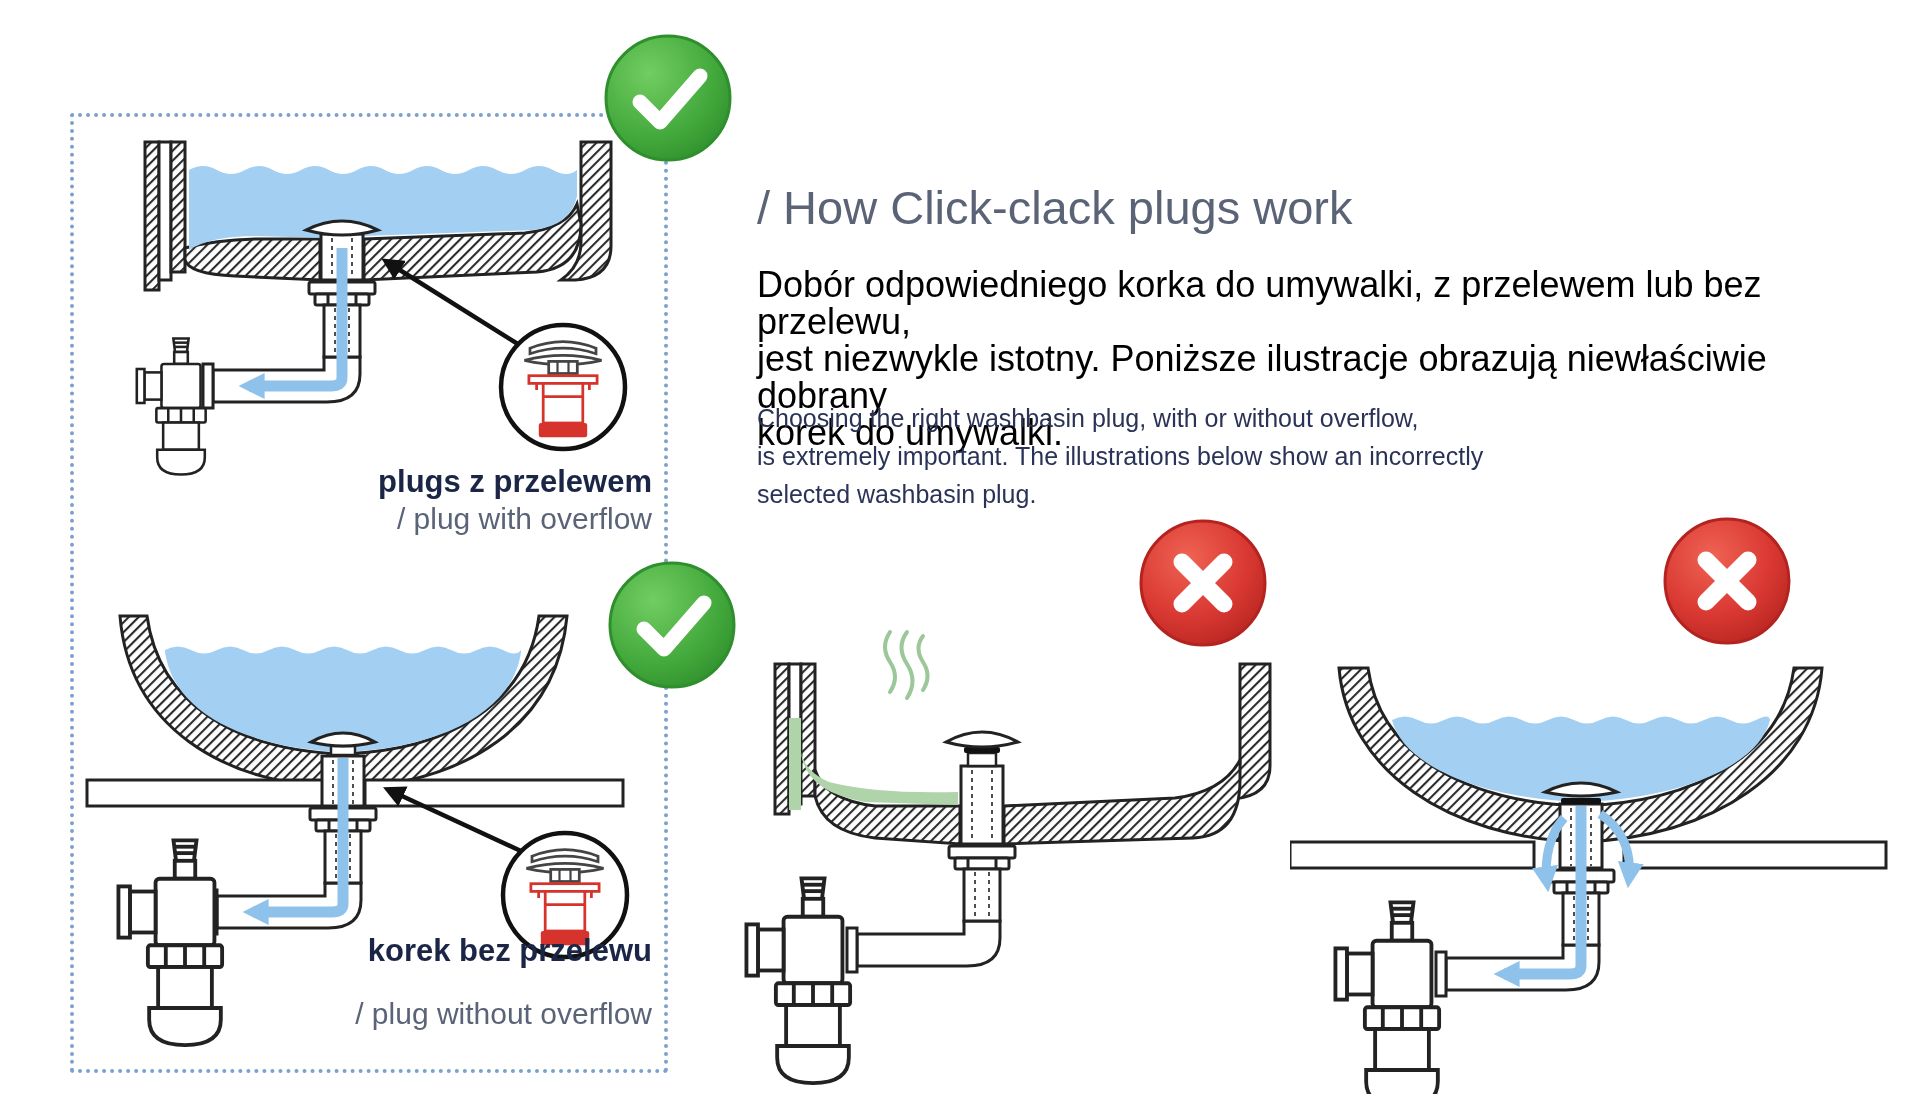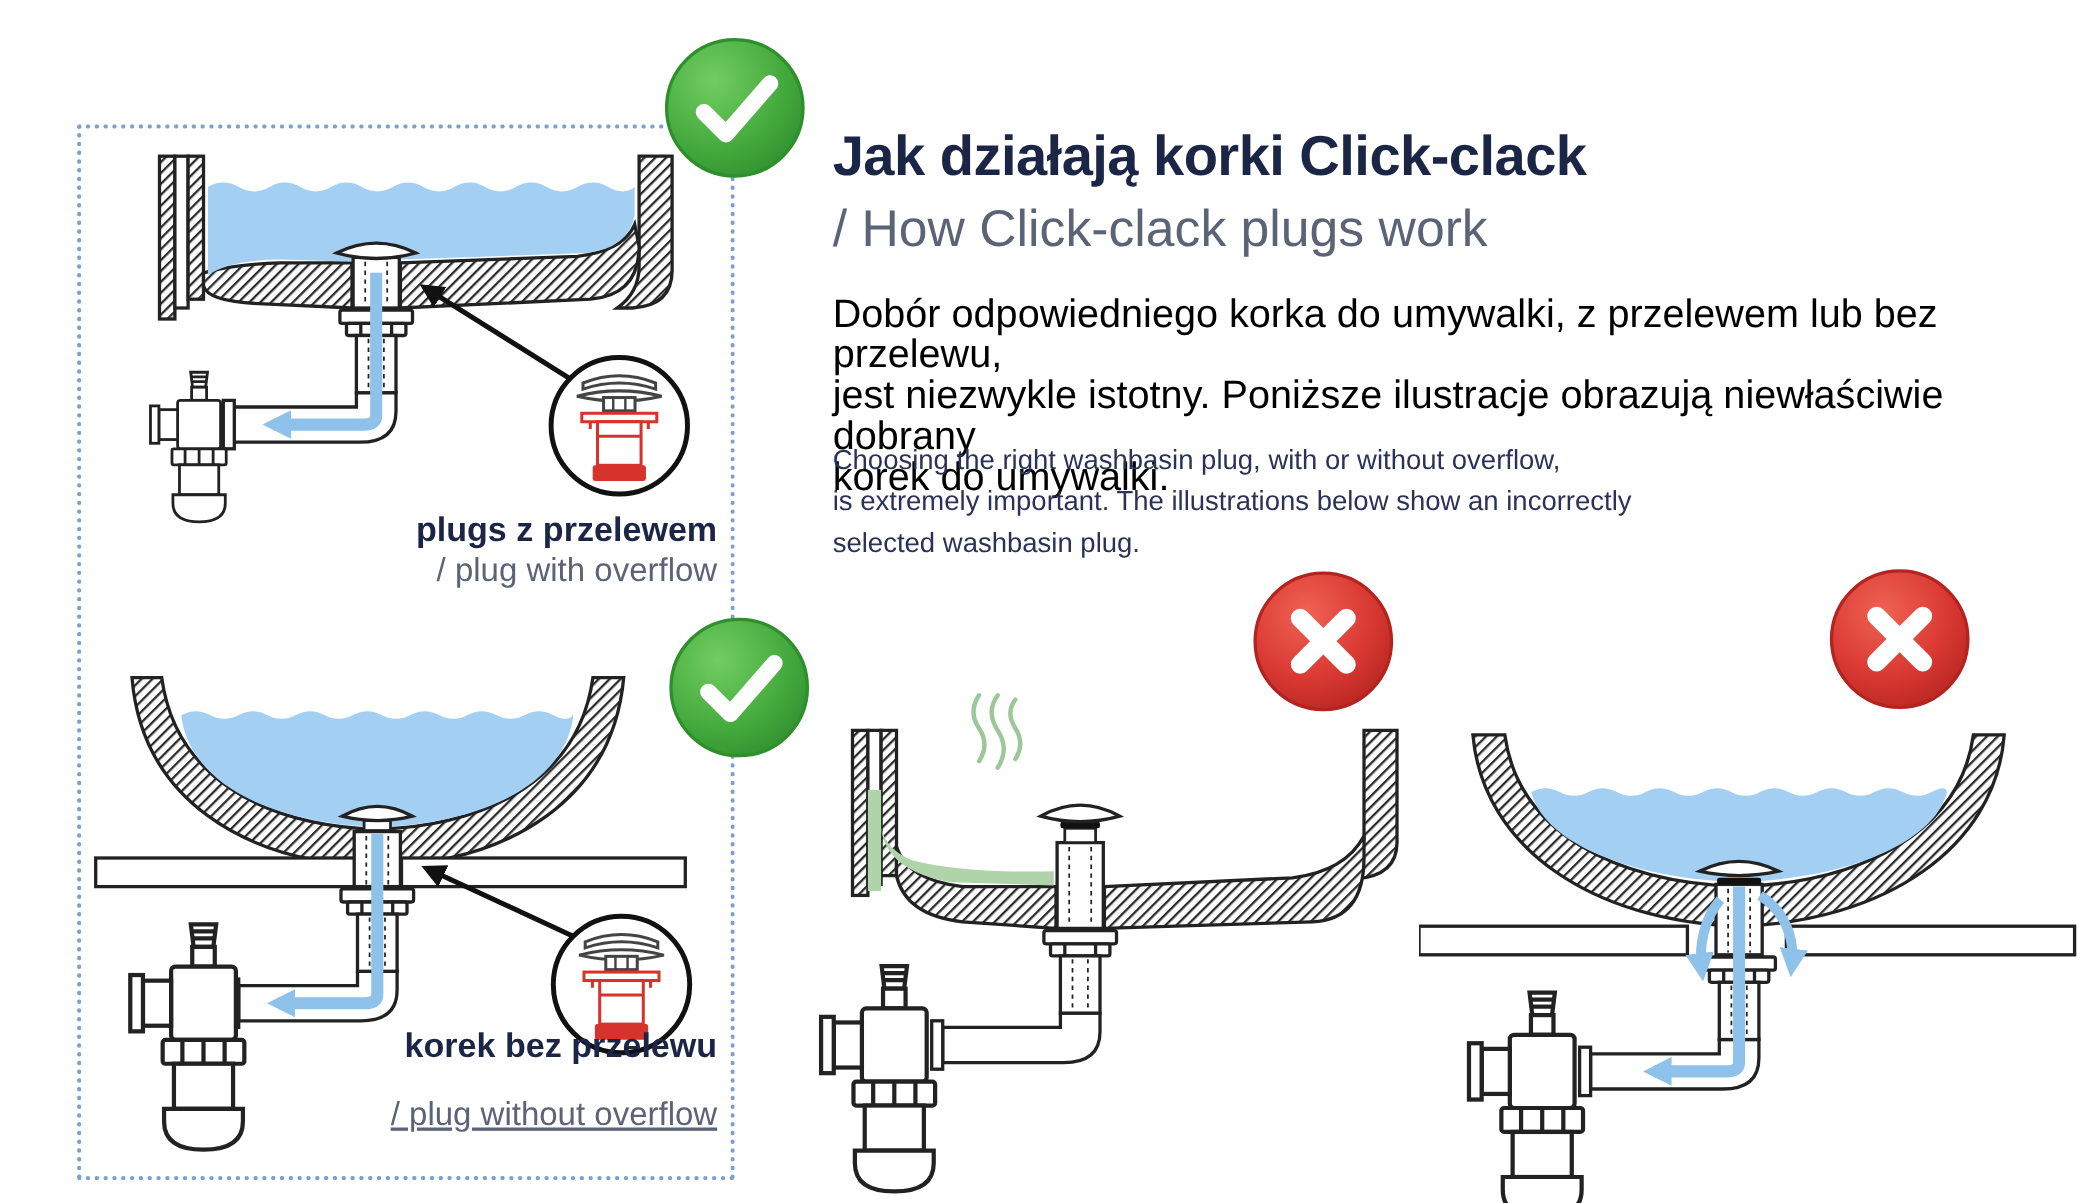--- a/index.html
+++ b/index.html
@@ -22,21 +22,21 @@
     position:absolute;left:757px;top:180px;width:1150px;
     font-size:47px;font-weight:400;color:#5b6377;line-height:56px;
   }
   .intro{white-space:pre-line;position:absolute;left:757px;width:1100px;}
   .intro-pl{top:266px;font-size:36px;font-weight:400;line-height:37px;color:#000000;}
   .intro-en{top:399px;font-size:25px;font-weight:400;line-height:38px;color:#2a3357;}
   .fig-label{position:absolute;left:252px;width:400px;text-align:right;}
   .fig-label.pl{font-size:31px;font-weight:700;color:#1b2546;}
   .fig-label.en{font-size:30px;font-weight:400;color:#5b6377;}
   .lbl1-pl{top:464px;} .lbl1-en{top:502px;}
-  .lbl2-pl{top:933px;} .lbl2-en{top:997px;text-decoration:underline;}
+  .lbl2-pl{top:933px;} .lbl2-en{top:997px;}
 </style>
 </head>
 <body>
 
 <div class="stage">
 
   <svg class="defs-svg" xmlns="http://www.w3.org/2000/svg">
     <defs>
       <pattern id="hatch" patternUnits="userSpaceOnUse" width="7" height="7" patternTransform="rotate(-45)">
         <rect width="7" height="7" fill="#ffffff"></rect>
@@ -219,21 +219,20 @@
   <svg class="badge" style="left:602px;top:555px;" viewBox="0 0 140 140" xmlns="http://www.w3.org/2000/svg">
     <use href="#g-check" xlink:href="#g-check" x="70" y="70"></use>
   </svg>
   <svg class="badge" style="left:1133px;top:513px;" viewBox="0 0 140 140" xmlns="http://www.w3.org/2000/svg">
     <use href="#g-x" xlink:href="#g-x" x="70" y="70"></use>
   </svg>
   <svg class="badge" style="left:1657px;top:511px;" viewBox="0 0 140 140" xmlns="http://www.w3.org/2000/svg">
     <use href="#g-x" xlink:href="#g-x" x="70" y="70"></use>
   </svg>
 
-  <h1 class="title-pl" style="margin:0;">Jak działają korki Click-clack</h1>
   <div class="title-en">/ How Click-clack plugs work</div>
   <div class="intro intro-pl">Dobór odpowiedniego korka do umywalki, z przelewem lub bez przelewu,
 jest niezwykle istotny. Poniższe ilustracje obrazują niewłaściwie dobrany
 korek do umywalki.</div>
   <div class="intro intro-en">Choosing the right washbasin plug, with or without overflow,
 is extremely important. The illustrations below show an incorrectly
 selected washbasin plug.</div>
 
   <div class="fig-label pl lbl1-pl">plugs z przelewem</div>
   <div class="fig-label en lbl1-en">/ plug with overflow</div>

